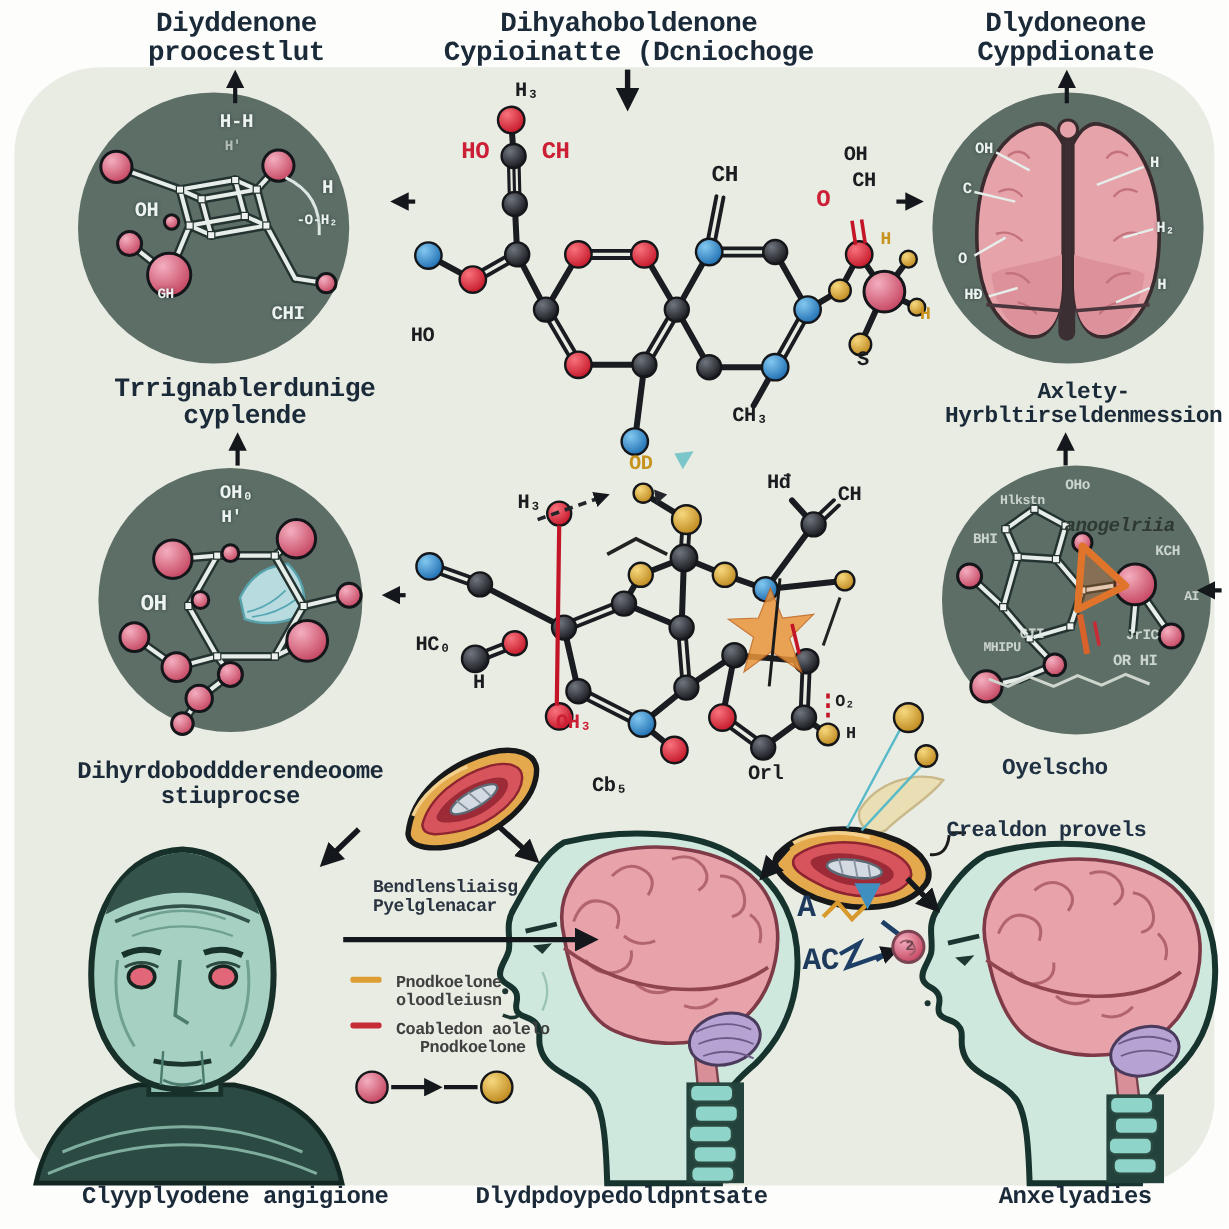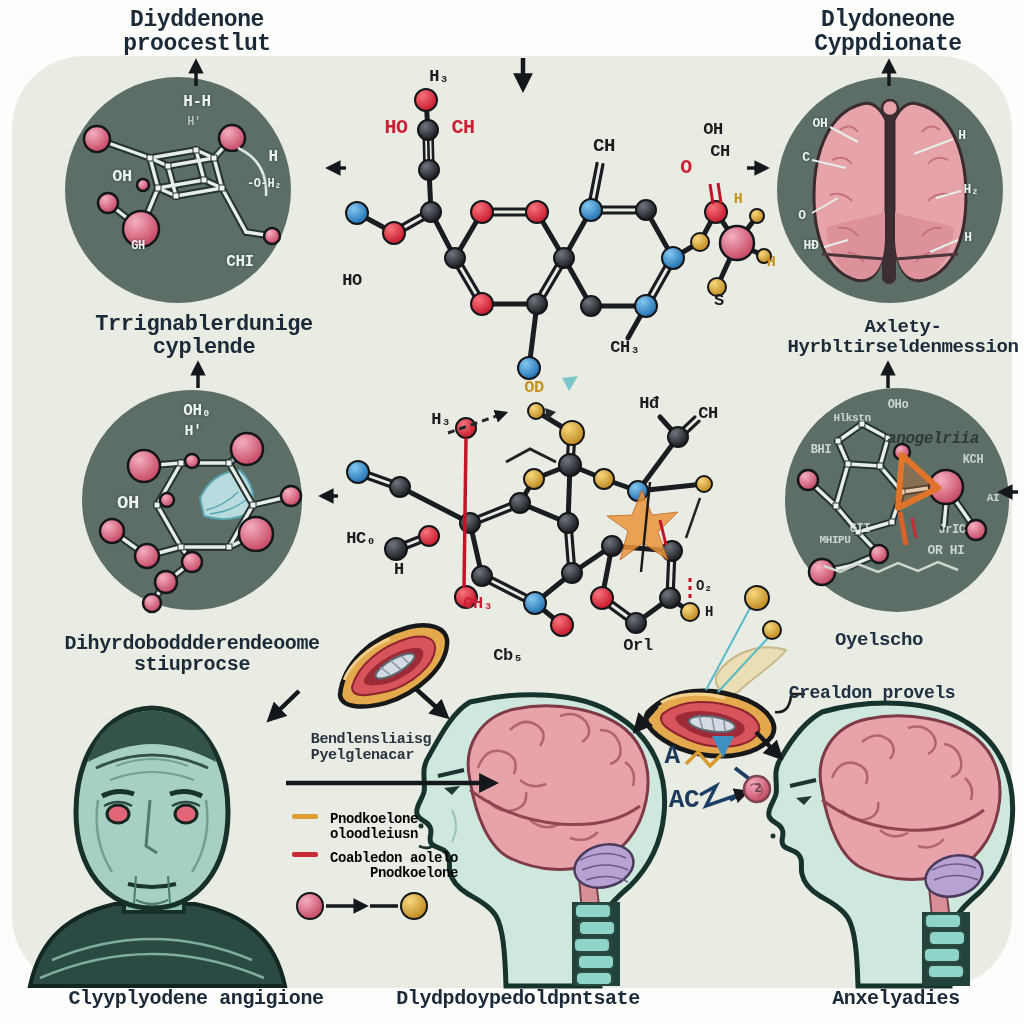--- a/index.html
+++ b/index.html
@@ -6,21 +6,21 @@
   #canvas{position:relative;width:1024px;height:1024px;overflow:hidden;
     font-family:Liberation Mono, monospace;background:#fdfdfc;}
   #art{position:absolute;left:0;top:0;}
   .lbl{position:absolute;transform:translate(-50%,-50%);white-space:pre-line;
     text-align:center;line-height:1.05;letter-spacing:-0.4px;}
   .t-title{color:#1b2a38;font-weight:bold;font-size:22px;}
   .t-big{font-size:23px;}
   .t-bottom{color:#1b2a38;font-weight:bold;font-size:20px;white-space:nowrap;}
   .t-sub{color:#203144;font-weight:bold;font-size:19px;white-space:nowrap;}
   .t-organ{color:#2a3541;font-weight:bold;font-size:15px;text-align:left;}
-  .t-legend{color:#000000;font-weight:bold;font-size:14px;text-align:right;
+  .t-legend{color:#404040;font-weight:bold;font-size:14px;text-align:center;
     transform:translate(0,-50%);}
   .t-chem{color:#1b1c1f;font-weight:bold;font-size:17px;white-space:nowrap;}
   .t-red{color:#cc1f35;}
   .t-gold{color:#c7921e;}
   .t-sm{font-size:14px;}
   .t-w{color:#edf3f0;font-weight:bold;text-shadow:0 0 3px rgba(15,35,30,.55);white-space:nowrap;}
   .t-p{color:rgba(222,230,225,.85);font-weight:bold;white-space:nowrap;margin-left:14px;}
   .t-dkgreen{color:#2e3a31;font-weight:bold;font-style:italic;white-space:nowrap;}
   .t-letter{color:#1d3a5c;font-weight:bold;font-size:26px;}
   .t-ballnum{color:#6b4450;font-weight:bold;font-size:12px;}
@@ -547,20 +547,22 @@
     <line x1="299" y1="691" x2="270" y2="719" marker-end="url(#ah)"></line>
     <line x1="416" y1="689" x2="446" y2="716" marker-end="url(#ah)"></line>
     <line x1="657" y1="706" x2="636" y2="730" marker-end="url(#ah)"></line>
     <line x1="756" y1="732" x2="780" y2="757" marker-end="url(#ah)"></line>
     <line x1="286" y1="783" x2="494" y2="783" marker-end="url(#ah)"></line>
   </g>
 </svg>
 
 <div class="lbl t-title t-big" style="left:197px;top:32px">Diyddenone
 proocestlut</div>
+<div class="lbl t-title t-big" style="left:524px;top:32px">Dihyahoboldenone
+Cypioinatte (Dcniochoge</div>
 <div class="lbl t-title t-big" style="left:888px;top:32px">Dlydoneone
 Cyppdionate</div>
 <div class="lbl t-title" style="left:204px;top:336px">Trrignablerdunige
 cyplende</div>
 <div class="lbl t-title" style="left:903px;top:338px;font-size:19px">Axlety-
 Hyrbltirseldenmession</div>
 <div class="lbl t-title" style="left:192px;top:654px;font-size:20px">Dihyrdoboddderendeoome
 stiuprocse</div>
 <div class="lbl t-bottom" style="left:196px;top:998px">Clyyplyodene angigione</div>
 <div class="lbl t-bottom" style="left:518px;top:998px">Dlydpdoypedoldpntsate</div>

